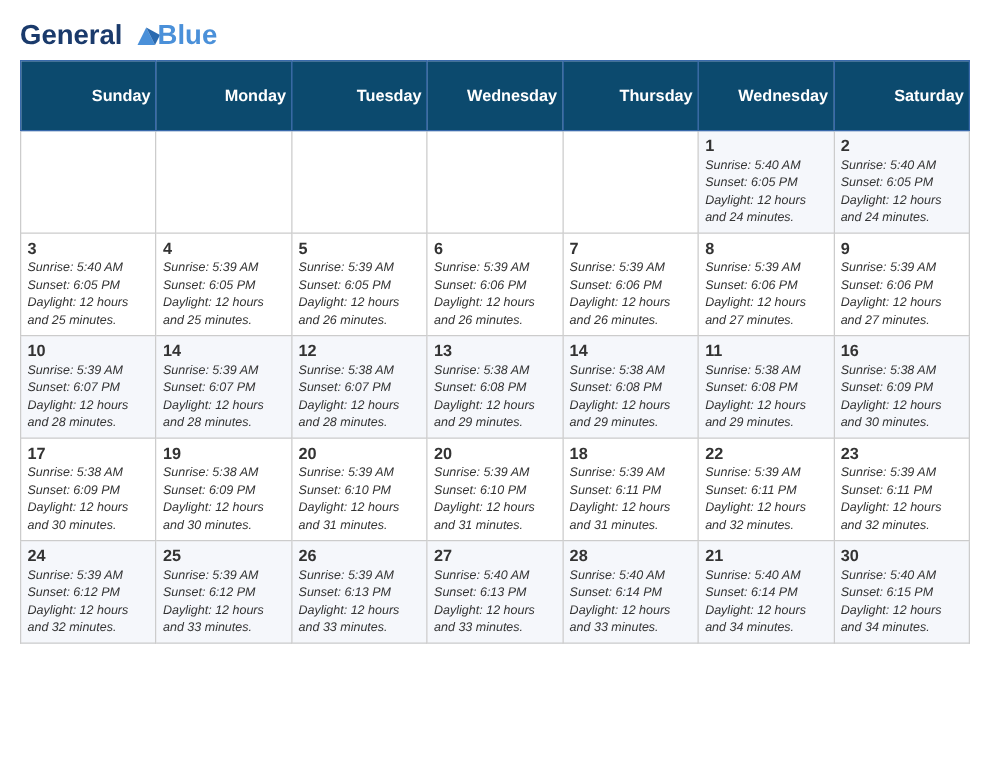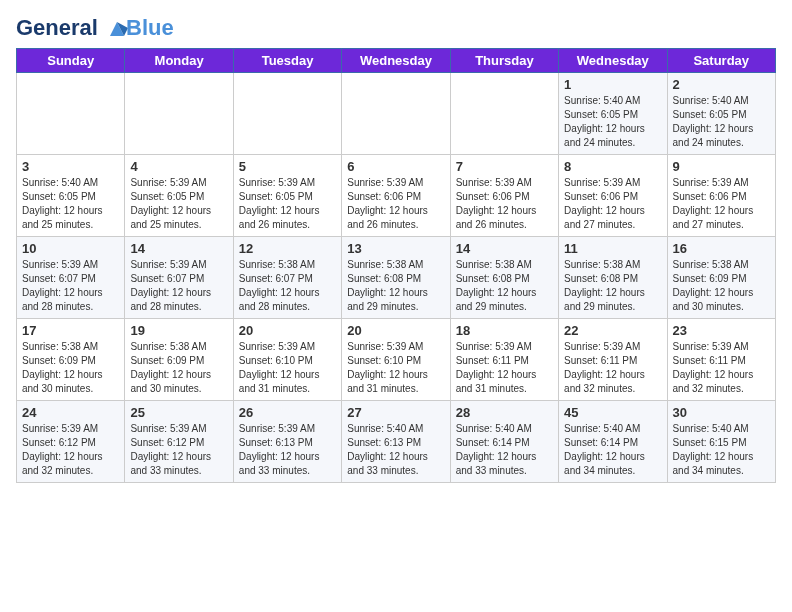--- a/index.html
+++ b/index.html
@@ -30,26 +30,26 @@
     }
     .location-title {
       font-size: 16px;
       color: #555;
     }
     table {
       width: 100%;
       border-collapse: collapse;
     }
     thead tr th {
-      background: #6d28d9;
+      background: #0c4a6e;
       color: #fff;
       font-size: 13px;
       font-weight: bold;
-      padding: 4px 4px;
-      text-align: center;
+      padding: 20px 4px;
+      text-align: right;
       border: 1px solid #3a6aab;
     }
     tbody tr td {
       vertical-align: top;
       padding: 4px 5px;
       font-size: 10.5px;
       color: #333;
       border: 1px solid #ccc;
       width: 14.28%;
       height: 80px;
@@ -64,20 +64,21 @@
     .day-number {
       font-size: 13px;
       font-weight: bold;
       display: block;
       margin-bottom: 2px;
     }
     .cell-info {
       font-size: 10px;
       line-height: 1.4;
       color: #333;
+      font-style: italic;
     }
     .empty-cell {
       background: #fff !important;
     }
   </style>
 </head>
 <body>
 
 <div class="header-area">
   <div class="logo">
@@ -291,21 +292,21 @@
 Sunset: 6:13 PM
 Daylight: 12 hours and 33 minutes.</div>
         </td>
         <td>
           <span class="day-number">28</span>
           <div class="cell-info" style="white-space: pre-line;">Sunrise: 5:40 AM
 Sunset: 6:14 PM
 Daylight: 12 hours and 33 minutes.</div>
         </td>
         <td>
-          <span class="day-number">45</span>
+          <span class="day-number">21</span>
           <div class="cell-info" style="white-space: pre-line;">Sunrise: 5:40 AM
 Sunset: 6:14 PM
 Daylight: 12 hours and 34 minutes.</div>
         </td>
         <td>
           <span class="day-number">30</span>
           <div class="cell-info" style="white-space: pre-line;">Sunrise: 5:40 AM
 Sunset: 6:15 PM
 Daylight: 12 hours and 34 minutes.</div>
         </td>

